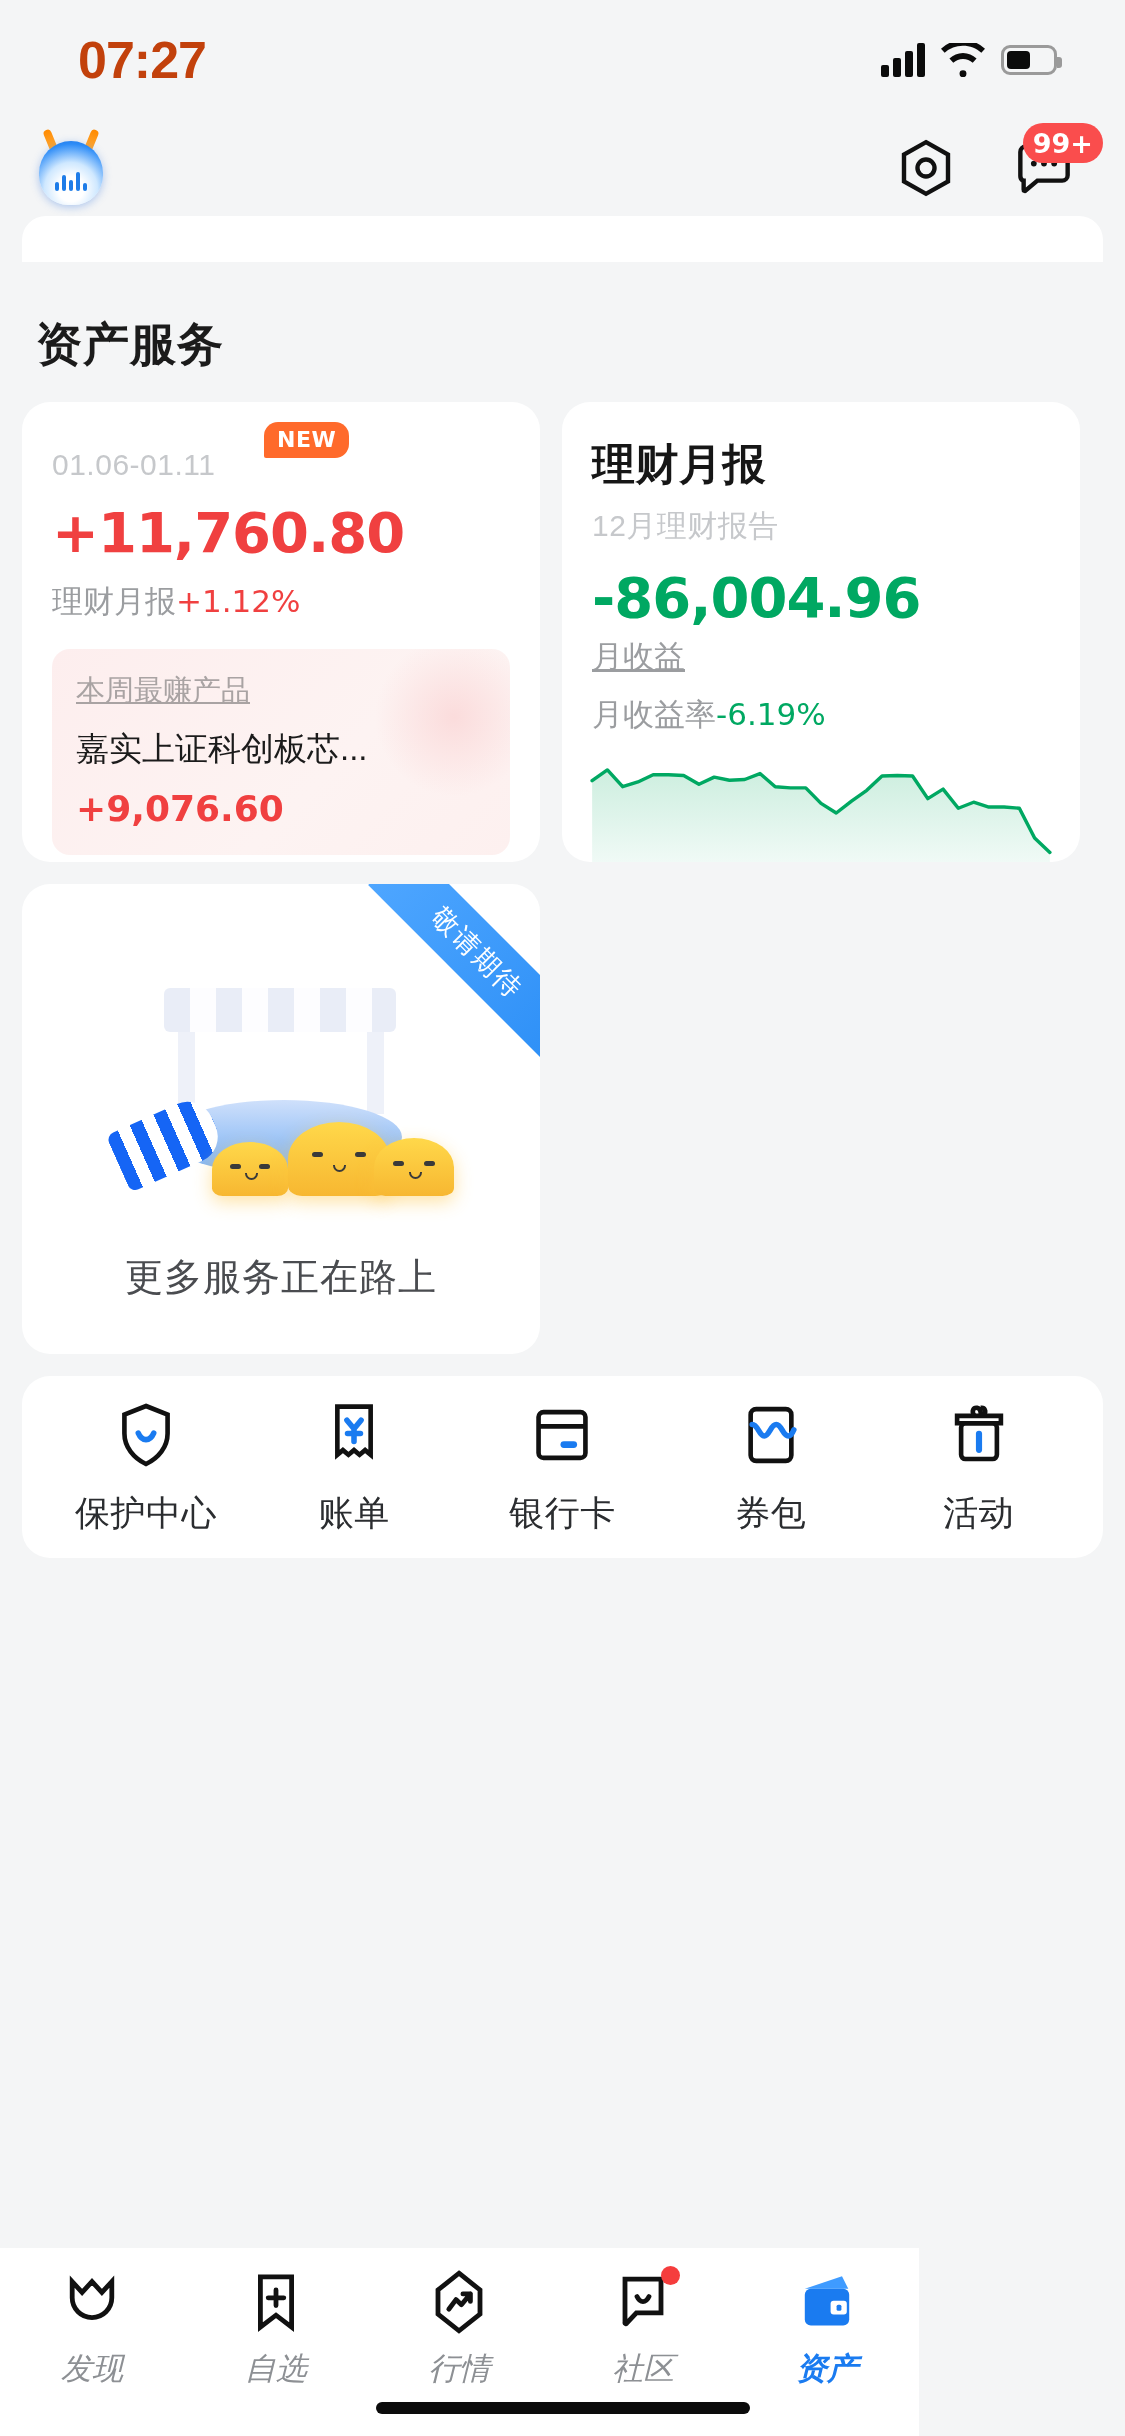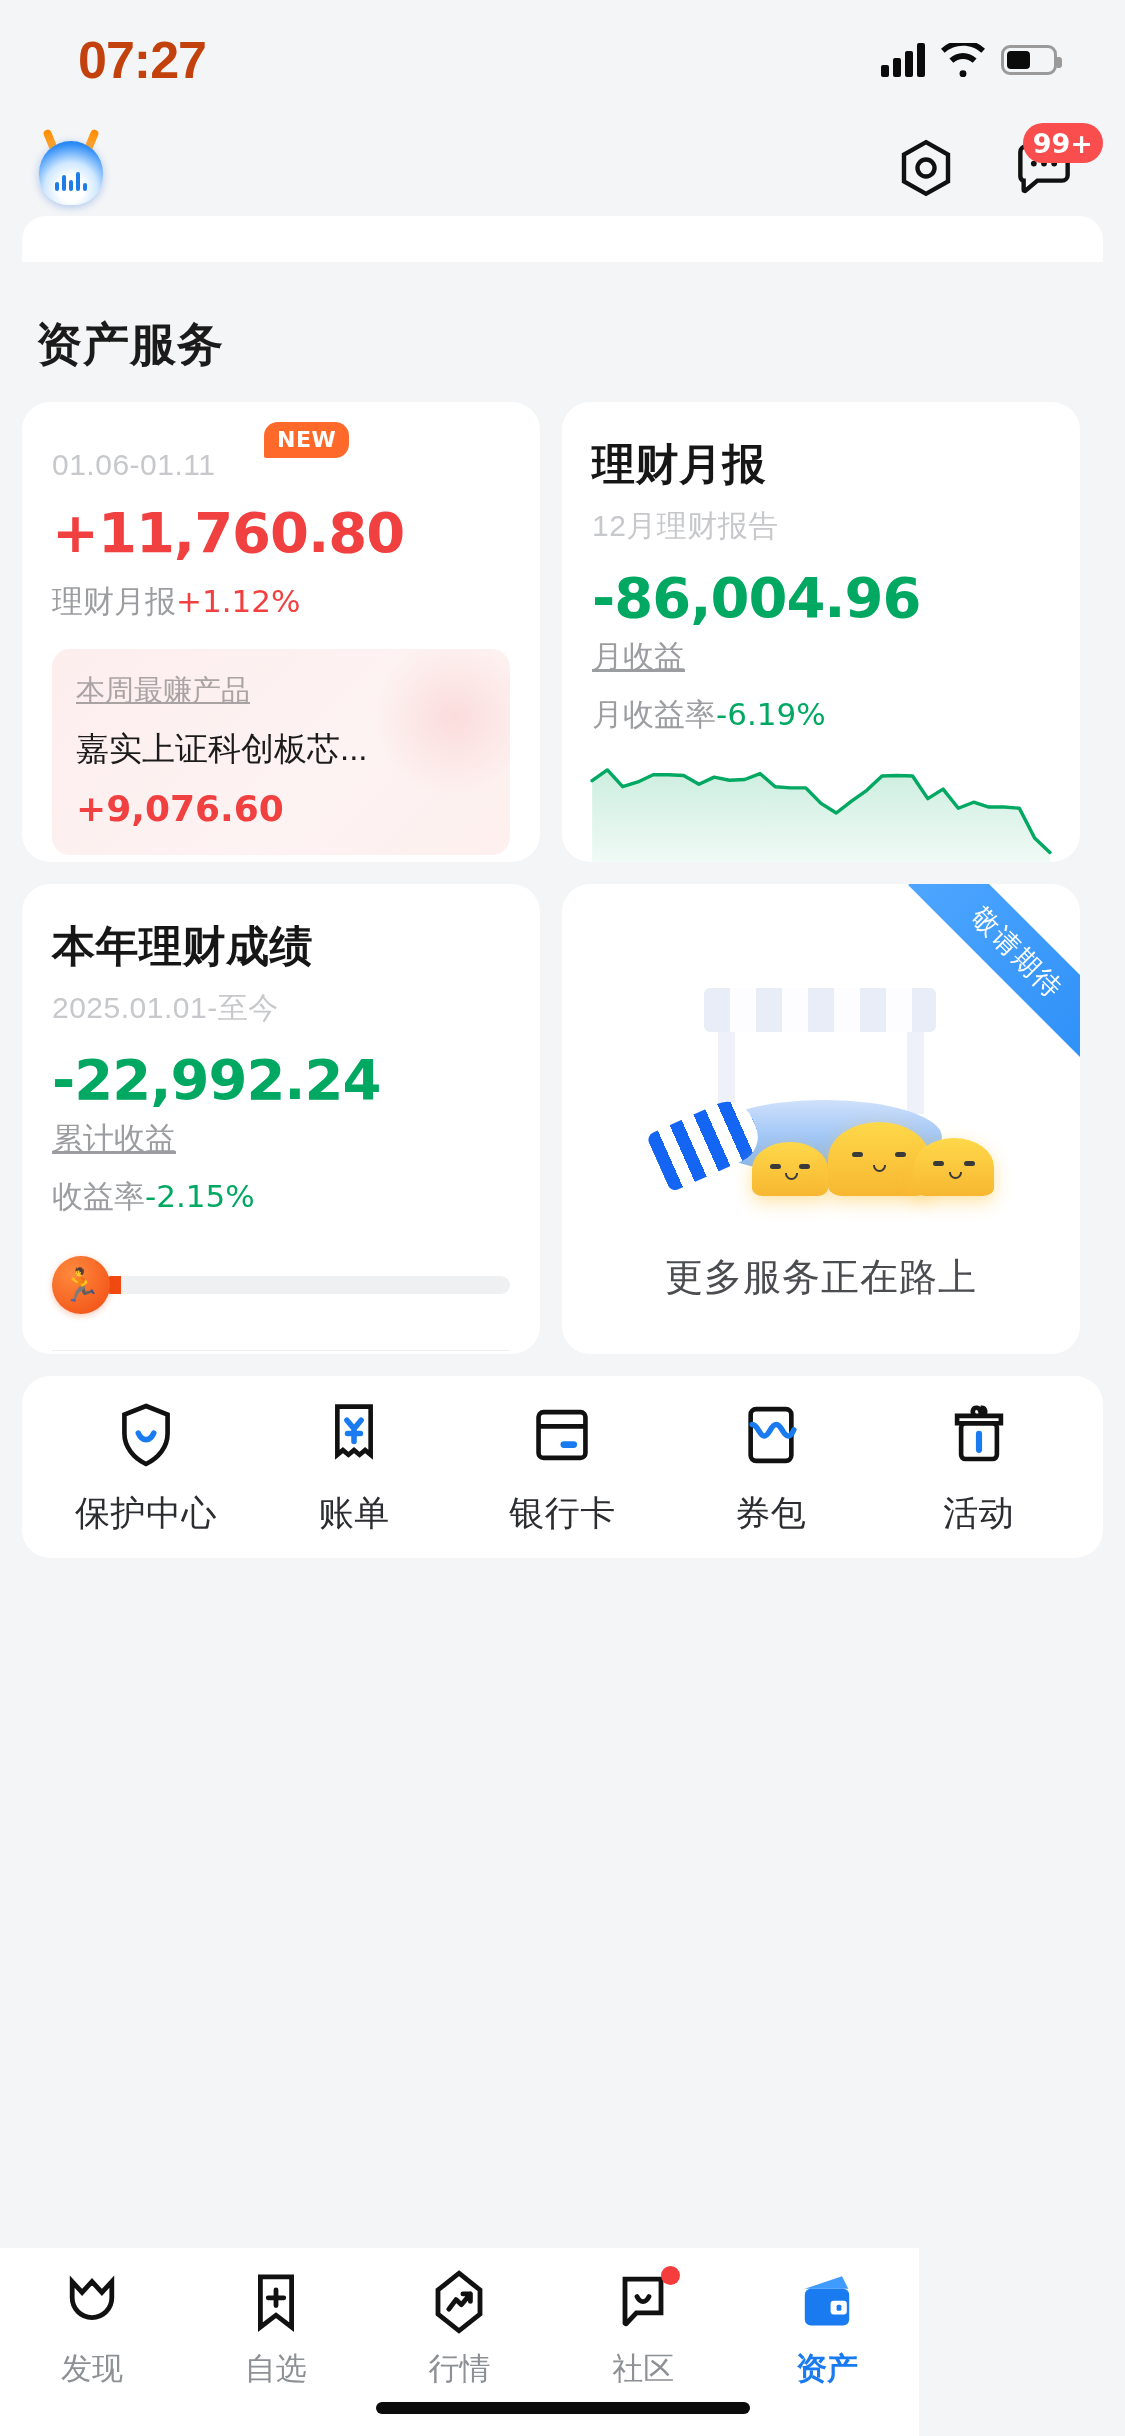--- a/index.html
+++ b/index.html
@@ -209,21 +209,21 @@
     margin: 22px 22px 0; background: #fff; border-radius: 28px;
     height: 182px; display: flex; align-items: center; justify-content: space-around;
     padding: 0 20px;
   }
   .quick-item { display: flex; flex-direction: column; align-items: center; width: 190px; }
   .quick-label { font-size: 35px; color: #2b2d30; margin-top: 18px; letter-spacing: .5px; }
 
   
   .tabbar {
     position: absolute; left: 0; bottom: 0; width: 919px; height: 188px;
-    background: #fff; display: flex; align-items: flex-start; padding-top: 18px;
+    background: #fff; display: flex; align-items: flex-start; padding-top: 18px; font-style: italic;
   }
   .tab { flex: 1; display: flex; flex-direction: column; align-items: center; position: relative; }
   .tab-label { font-size: 31px; color: #8d9094; margin-top: 10px; }
   .tab.active .tab-label { color: #1a7bf0; font-weight: 600; }
   .dot-red {
     position: absolute; width: 19px; height: 19px; background: #f53d3d;
     border-radius: 50%; top: 0px; margin-left: 54px;
   }
   .home-indicator {
     position: absolute; left: 50%; transform: translateX(-50%);
@@ -325,35 +325,20 @@
               <stop offset="100%" stop-color="#f6fcfa"></stop>
             </linearGradient>
           </defs>
           <path id="chart-area" fill="url(#areaGrad)" stroke="none" d="M6.00 22.73 L20.93 11.98 L35.87 28.71 L50.80 23.93 L65.73 16.76 L80.67 16.76 L95.60 17.47 L110.53 26.32 L125.47 19.15 L140.40 22.25 L155.33 21.54 L170.27 15.56 L185.20 28.71 L200.13 29.90 L215.07 29.90 L230.00 45.44 L244.93 55.00 L259.87 43.05 L274.80 32.29 L289.73 17.95 L304.67 17.47 L319.60 17.95 L334.53 40.66 L349.47 31.10 L364.40 50.22 L379.33 44.24 L394.27 49.02 L409.20 49.02 L424.13 50.22 L439.07 80.10 L454.00 94.44 L454.00 120 L6.00 120 Z"></path>
           <path id="chart-line" fill="none" stroke="#00a862" stroke-width="3.4" stroke-linejoin="round" stroke-linecap="round" d="M6.00 22.73 L20.93 11.98 L35.87 28.71 L50.80 23.93 L65.73 16.76 L80.67 16.76 L95.60 17.47 L110.53 26.32 L125.47 19.15 L140.40 22.25 L155.33 21.54 L170.27 15.56 L185.20 28.71 L200.13 29.90 L215.07 29.90 L230.00 45.44 L244.93 55.00 L259.87 43.05 L274.80 32.29 L289.73 17.95 L304.67 17.47 L319.60 17.95 L334.53 40.66 L349.47 31.10 L364.40 50.22 L379.33 44.24 L394.27 49.02 L409.20 49.02 L424.13 50.22 L439.07 80.10 L454.00 94.44"></path>
         </svg>
 
       </div>
     </div>
 
-    <div class="card card-year">
-      <div class="card-title">本年理财成绩</div>
-      <div class="card-sub">2025.01.01-至今</div>
-      <div class="big-num down">-22,992.24</div>
-      <div class="sub-label">累计收益</div>
-      <div class="rate-row">
-        <span>收益率</span><b class="down">-2.15%</b>
-      </div>
-      <div class="prog-row">
-        <span class="runner">🏃</span>
-        <span class="prog-track" style="background: linear-gradient(90deg, rgb(240, 74, 18) 0px, rgb(240, 74, 18) 4.62%, rgb(238, 240, 242) 4.62%, rgb(238, 240, 242) 100%);"></span>
-      </div>
-      <div class="divider"></div>
-
-    </div>
 
     <div class="card card-soon">
       <div class="ribbon">敬请期待</div>
       <div class="soon-illus">
         <span class="stall-roof"></span>
         <span class="stall-leg l"></span>
         <span class="stall-leg r"></span>
         <span class="stall-plate"></span>
         <span class="cup"></span>
         <span class="bun b1">

